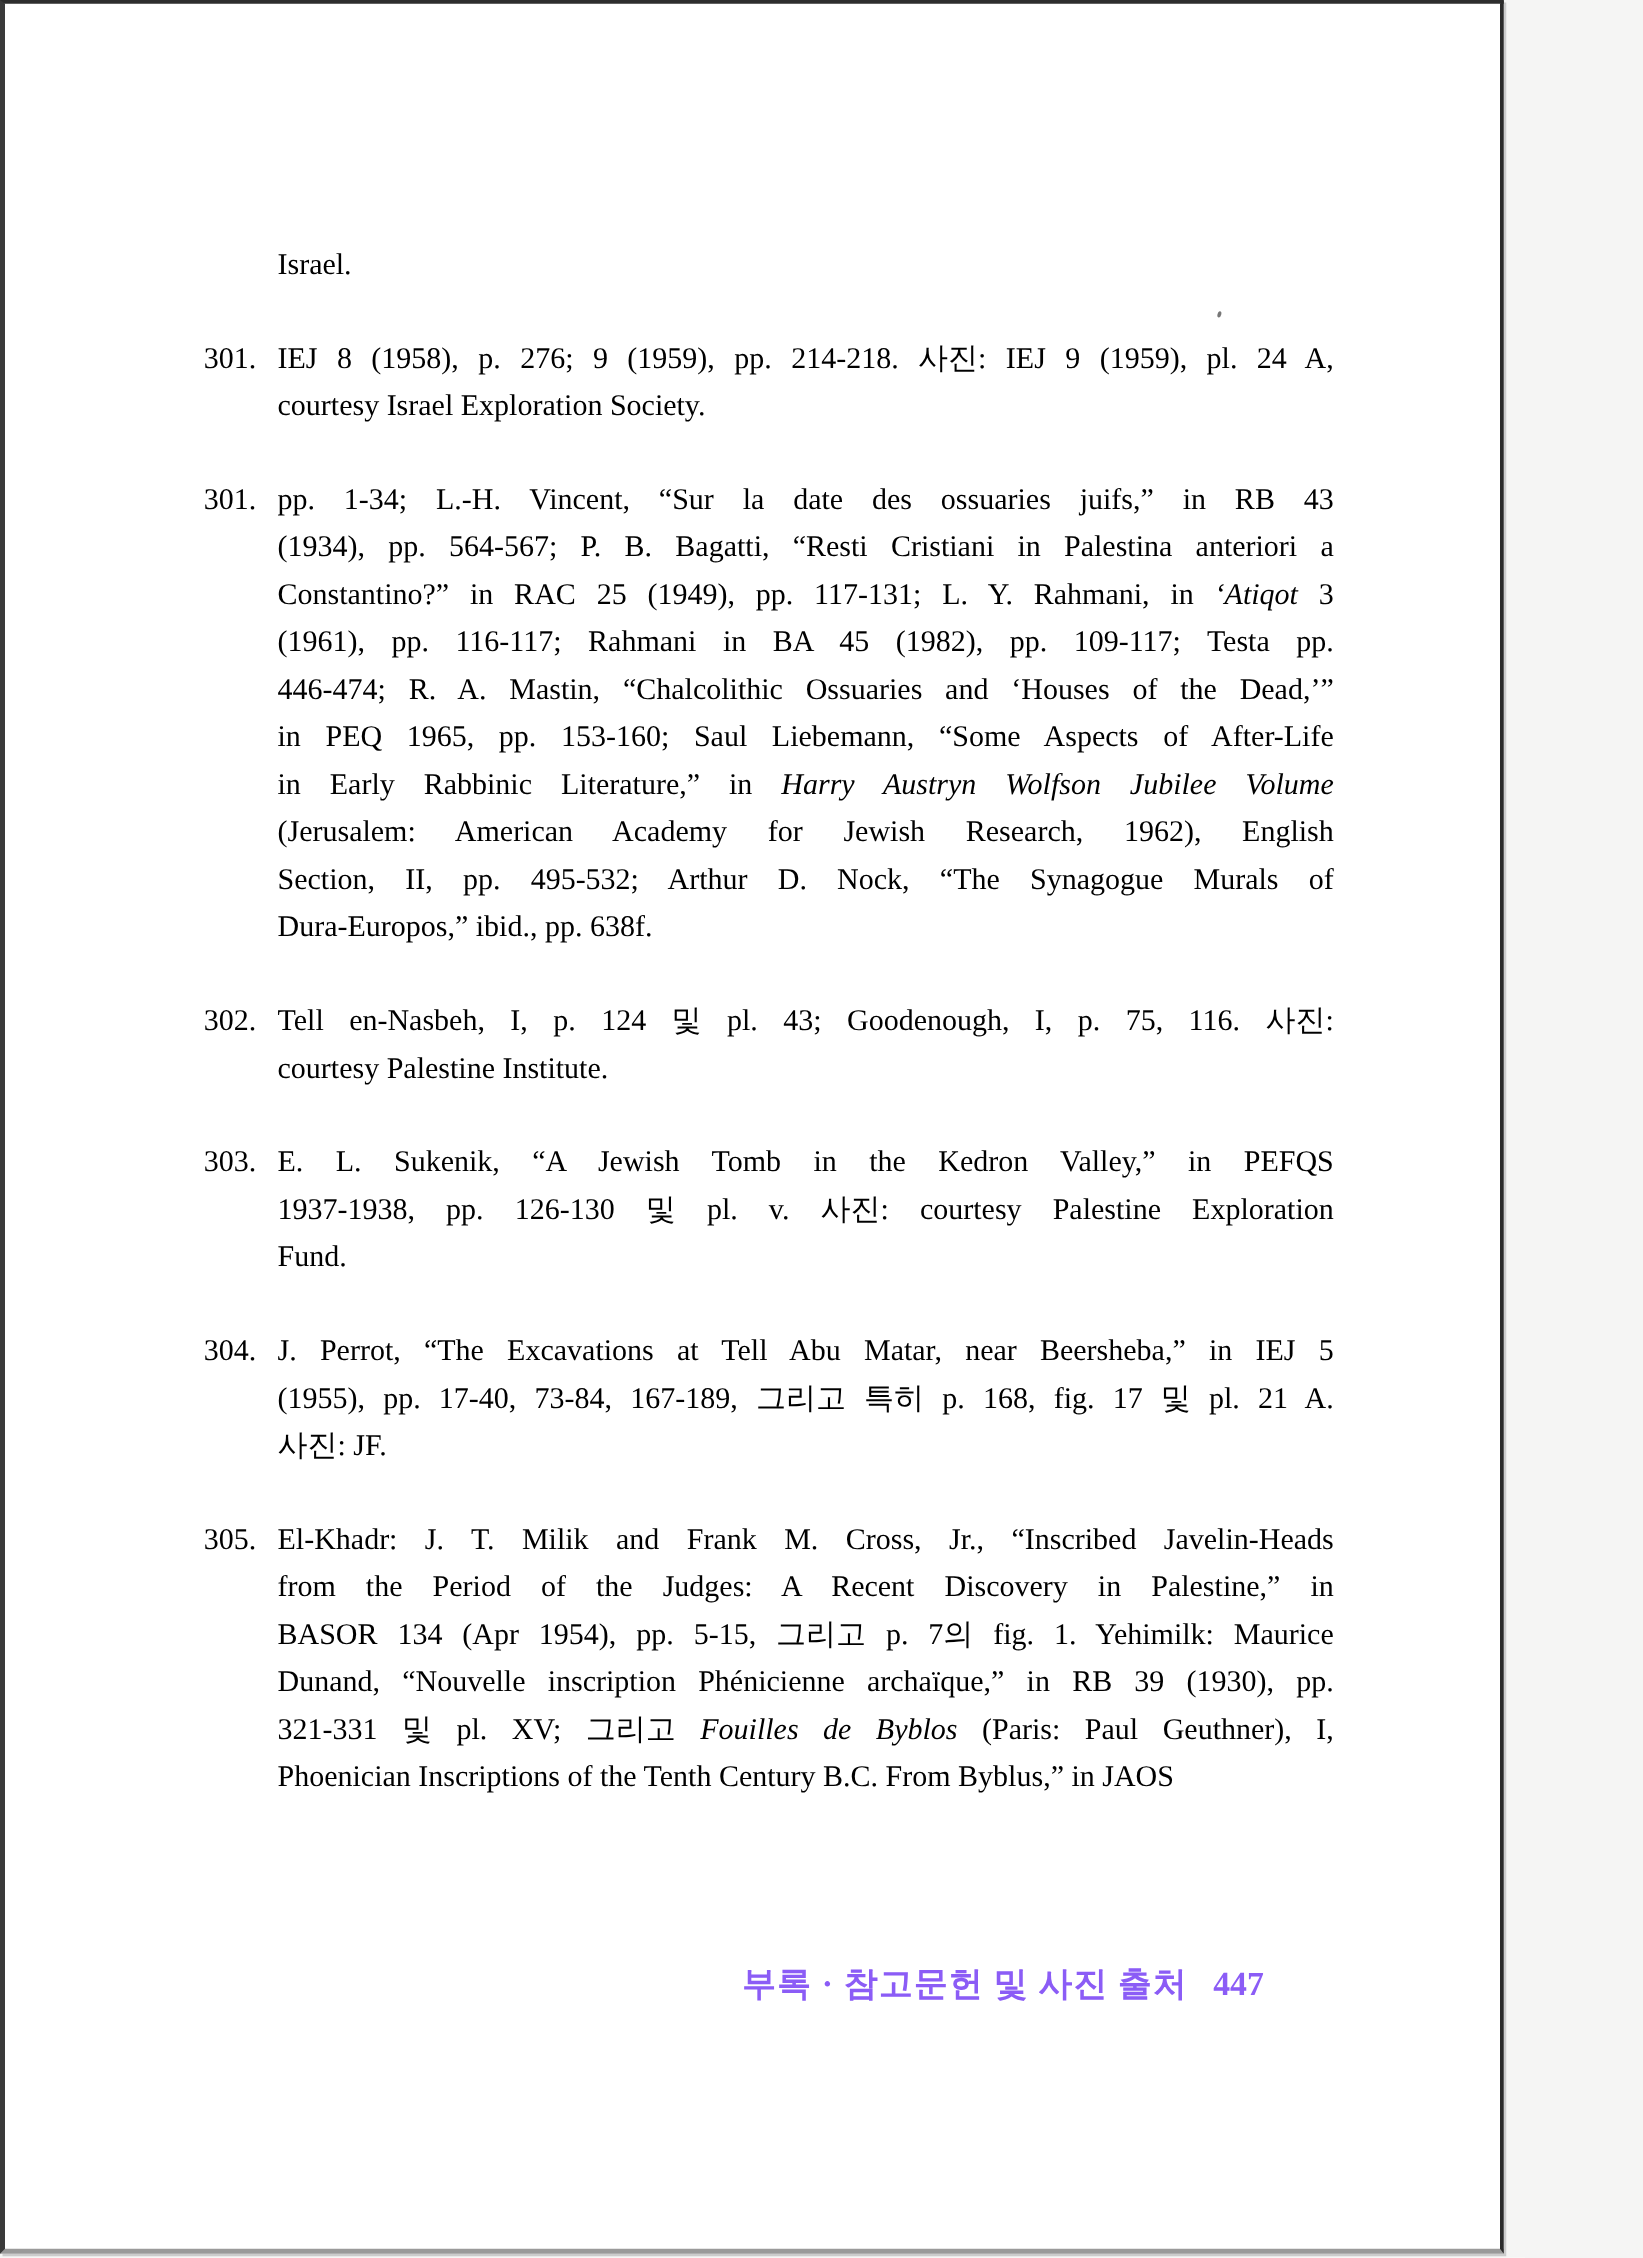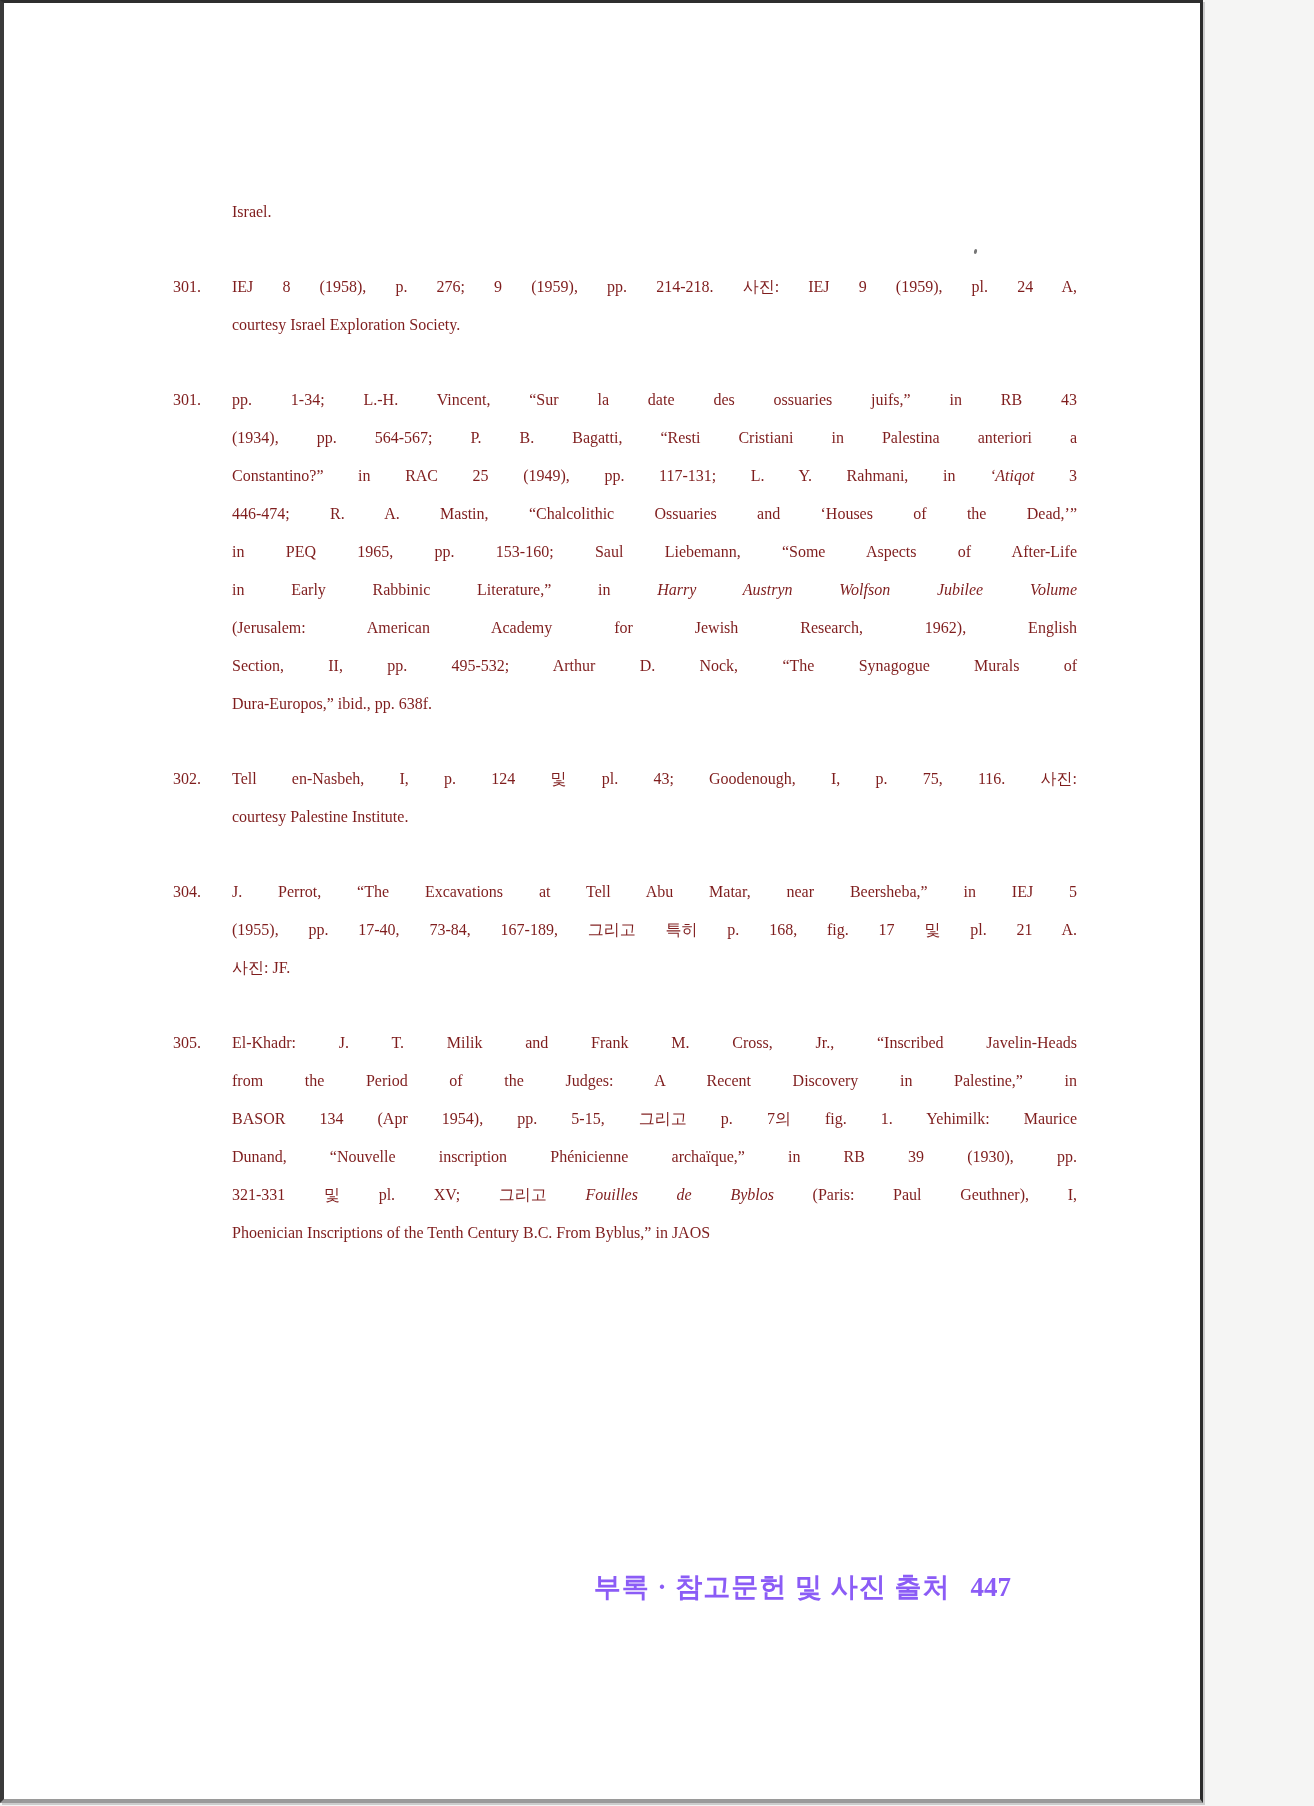--- a/index.html
+++ b/index.html
@@ -20,25 +20,25 @@
     box-sizing: border-box;
     background: #ffffff;
     border-top: 3px solid #2e2e2e;
     border-left: 4px solid #3a3a3a;
     border-right: 3px solid #2b2b2b;
     border-bottom: 4px solid #9a9a9a;
     box-shadow: 2px 2px 0 #cccccc;
   }
   .content {
     position: absolute;
-    left: 169px;
+    left: 159px;
     top: 190px;
     width: 904px;
-    color: #7f1d1d;
-    font-size: 16px;
+    color: #000000;
+    font-size: 24px;
     line-height: 38px;
   }
   .entry {
     position: relative;
     padding-left: 59px;
     margin-bottom: 37px;
   }
   .entry:last-child { margin-bottom: 0; }
   .num {
     position: absolute;
@@ -94,31 +94,38 @@
       <div class="entry">
         <span class="num">301.</span>
         <div class="line just"><span>IEJ 8 (1958), p. 276; 9 (1959), pp. 214-218. 사진: IEJ 9 (1959), pl. 24 A,</span></div>
         <div class="line"><span>courtesy Israel Exploration Society.</span></div>
       </div>
       <div class="entry">
         <span class="num">301.</span>
         <div class="line just"><span>pp. 1-34; L.-H. Vincent, “Sur la date des ossuaries juifs,” in RB 43</span></div>
         <div class="line just"><span>(1934), pp. 564-567; P. B. Bagatti, “Resti Cristiani in Palestina anteriori a</span></div>
         <div class="line just"><span>Constantino?” in RAC 25 (1949), pp. 117-131; L. Y. Rahmani, in </span><em>‘Atiqot</em><span> 3</span></div>
+        <div class="line just"><span>(1961), pp. 116-117; Rahmani in BA 45 (1982), pp. 109-117; Testa pp.</span></div>
         <div class="line just"><span>446-474; R. A. Mastin, “Chalcolithic Ossuaries and ‘Houses of the Dead,’”</span></div>
         <div class="line just"><span>in PEQ 1965, pp. 153-160; Saul Liebemann, “Some Aspects of After-Life</span></div>
         <div class="line just"><span>in Early Rabbinic Literature,” in </span><em>Harry Austryn Wolfson Jubilee Volume</em></div>
         <div class="line just"><span>(Jerusalem: American Academy for Jewish Research, 1962), English</span></div>
         <div class="line just"><span>Section, II, pp. 495-532; Arthur D. Nock, “The Synagogue Murals of</span></div>
         <div class="line"><span>Dura-Europos,” ibid., pp. 638f.</span></div>
       </div>
       <div class="entry">
         <span class="num">302.</span>
         <div class="line just"><span>Tell en-Nasbeh, I, p. 124 및 pl. 43; Goodenough, I, p. 75, 116. 사진:</span></div>
         <div class="line"><span>courtesy Palestine Institute.</span></div>
+      </div>
+      <div class="entry">
+        <span class="num">303.</span>
+        <div class="line just"><span>E. L. Sukenik, “A Jewish Tomb in the Kedron Valley,” in PEFQS</span></div>
+        <div class="line just"><span>1937-1938, pp. 126-130 및 pl. v. 사진: courtesy Palestine Exploration</span></div>
+        <div class="line"><span>Fund.</span></div>
       </div>
       <div class="entry">
         <span class="num">304.</span>
         <div class="line just"><span>J. Perrot, “The Excavations at Tell Abu Matar, near Beersheba,” in IEJ 5</span></div>
         <div class="line just"><span>(1955), pp. 17-40, 73-84, 167-189, 그리고 특히 p. 168, fig. 17 및 pl. 21 A.</span></div>
         <div class="line"><span>사진: JF.</span></div>
       </div>
       <div class="entry">
         <span class="num">305.</span>
         <div class="line just"><span>El-Khadr: J. T. Milik and Frank M. Cross, Jr., “Inscribed Javelin-Heads</span></div>

